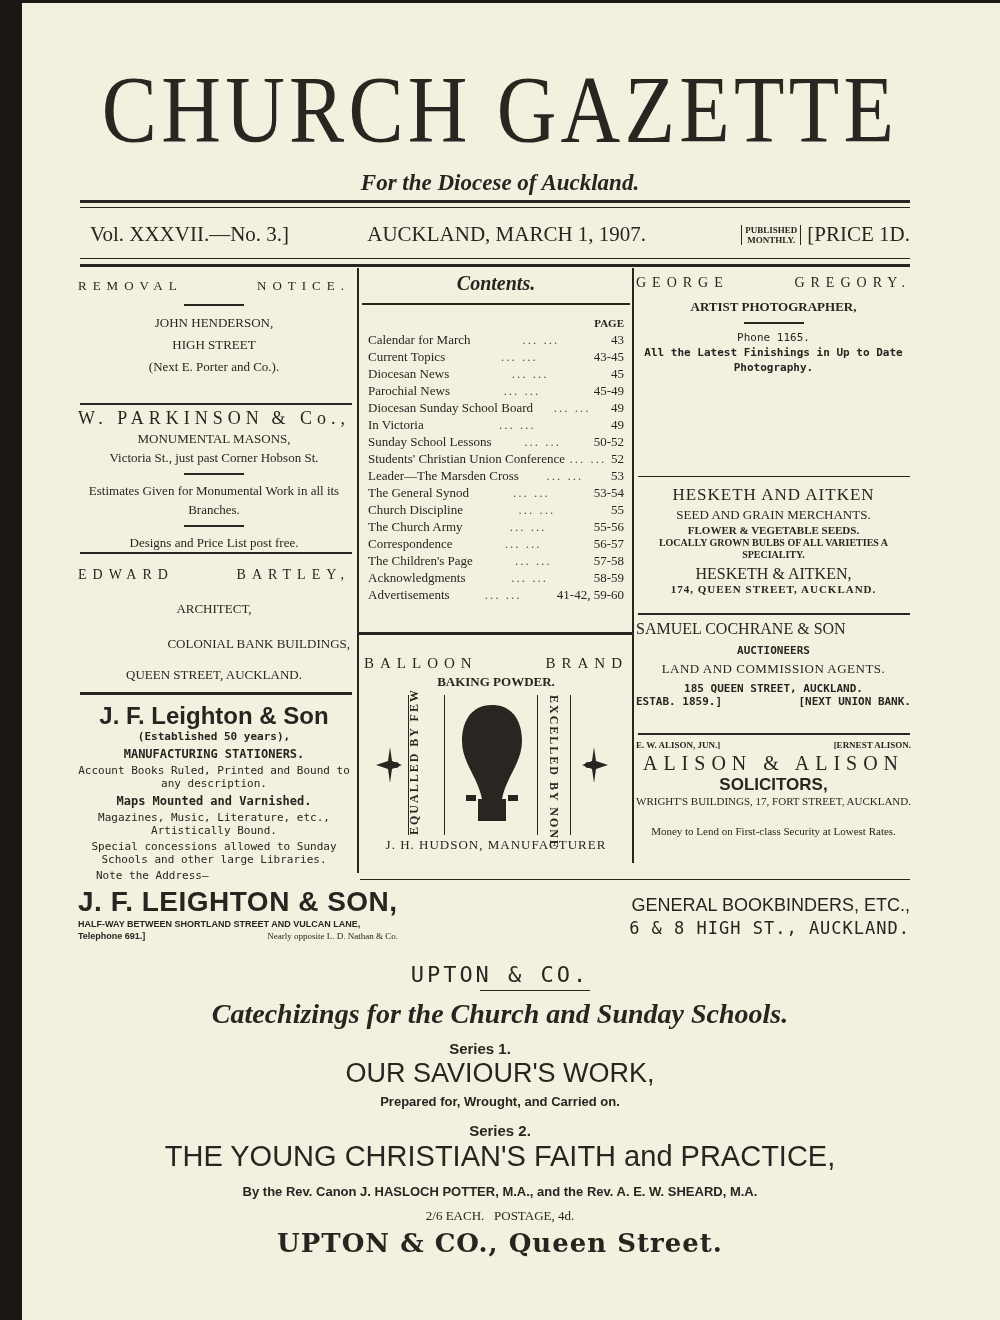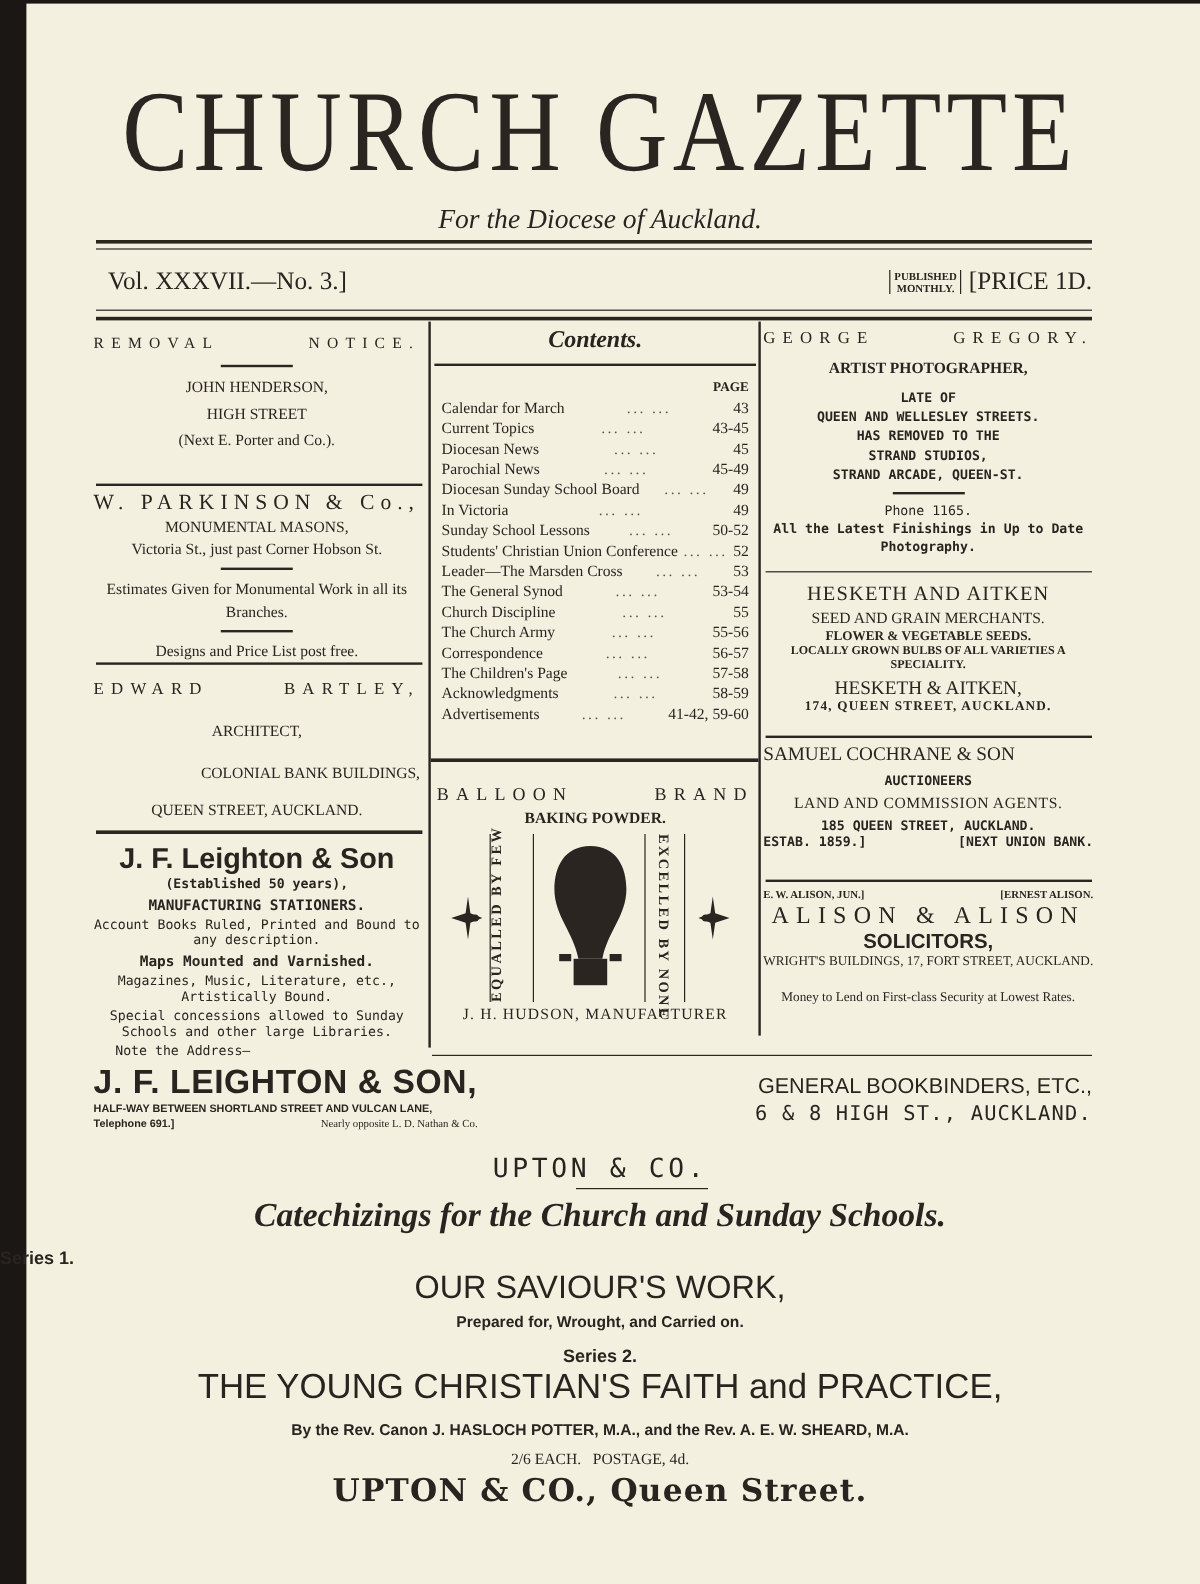--- a/index.html
+++ b/index.html
@@ -2,21 +2,21 @@
 <html><head>
 <meta charset="utf-8">
 <style>
   html, body { margin:0; padding:0; }
   body { width:1000px; height:1320px; background:#1a1714; position:relative; overflow:hidden;
          font-family:"Liberation Serif","DejaVu Serif",serif; color:#2a2420; }
   .paper { position:absolute; left:22px; top:3px; right:0; bottom:0; background:#f3f0e0; }
   .abs { position:absolute; }
   .masthead { left:0; top:62px; width:1000px; text-align:center; font-family:"Liberation Serif",serif;
               font-size:96px; letter-spacing:5px; transform:scaleX(0.86); transform-origin:500px 0; line-height:1; color:#2b2522;}
-  .subtitle { left:0; top:170px; width:1000px; text-align:center; font-size:23px; font-style:italic; font-weight:normal; font-family:"Liberation Serif",serif; }
+  .subtitle { left:0; top:170px; width:1000px; text-align:center; font-size:23px; font-style:italic; font-weight:bold; font-family:"Liberation Serif",serif; }
   .hr { position:absolute; background:#2b2522; }
   .issue { top:222px; left:90px; width:820px; font-size:21px; display:flex; justify-content:space-between; align-items:center; }
   .pub { font-size:9px; font-weight:bold; line-height:10px; text-align:center; border-left:1px solid #2b2522; border-right:1px solid #2b2522; padding:0 3px; }
   .col { position:absolute; text-align:center; }
   .col1 { left:78px; width:272px; }
   .col2 { left:362px; width:268px; }
   .col3 { left:636px; width:275px; }
   .vline { position:absolute; width:1.5px; background:#2b2522; }
   .caps-spaced { letter-spacing:6px; font-size:13px; }
   .sm { font-size:13px; line-height:19px; }
@@ -36,20 +36,21 @@
 <div class="paper"></div>
 
 <div class="abs masthead">CHURCH GAZETTE</div>
 <div class="abs subtitle">For the Diocese of Auckland.</div>
 
 <div class="hr" style="left:80px;top:200px;width:830px;height:3px;"></div>
 <div class="hr" style="left:80px;top:207px;width:830px;height:1px;"></div>
 
 <div class="abs issue">
   <span>Vol. XXXVII.—No. 3.]</span>
+  <span>AUCKLAND, MARCH 1, 1907.</span>
   <span style="display:flex;align-items:center;gap:6px;padding-left:17px;">
     <span class="pub">
       <span>PUBLISHED</span><br>
       <span>MONTHLY.</span>
     </span>
     <span>[PRICE 1D.</span>
   </span>
 </div>
 
 <div class="hr" style="left:80px;top:258px;width:830px;height:1px;"></div>
@@ -227,27 +228,20 @@
   </div>
   <div class="sm" style="letter-spacing:1px;">J. H. HUDSON, MANUFACTURER</div>
 </div>
 
 <div class="col col3" style="top:275px;">
   <div class="hd">
     <span class="caps-spaced" style="font-size:14px;">GEORGE</span>
     <span class="caps-spaced" style="font-size:14px;">GREGORY.</span>
   </div>
   <div class="sm bold" style="margin-top:6px;">ARTIST PHOTOGRAPHER,</div>
-  <div class="mono bold xs" style="margin-top:8px;line-height:16px;">
-    <div>LATE OF</div>
-    <div>QUEEN AND WELLESLEY STREETS.</div>
-    <div>HAS REMOVED TO THE</div>
-    <div>STRAND STUDIOS,</div>
-    <div>STRAND ARCADE, QUEEN-ST.</div>
-  </div>
   <div class="short-rule"></div>
   <div class="mono xs" style="line-height:15px;">
     <div>Phone 1165.</div>
     <div class="bold">All the Latest Finishings in Up to Date Photography.</div>
   </div>
 </div>
 <div class="sep" style="left:638px;top:476px;width:272px;height:1px;"></div>
 
 <div class="col col3" style="top:485px;">
   <div style="font-size:17px;letter-spacing:1px;">HESKETH AND AITKEN</div>
@@ -292,20 +286,20 @@
   <div style="display:flex;justify-content:space-between;">
     <span class="sans bold">Telephone 691.]</span>
     <span>Nearly opposite L. D. Nathan &amp; Co.</span>
   </div>
 </div>
 <div class="abs mono" style="left:410px;top:918px;width:500px;text-align:right;font-size:17px;letter-spacing:1px;">6 &amp; 8 HIGH ST., AUCKLAND.</div>
 
 <div class="abs mono" style="left:0;top:962px;width:1000px;text-align:center;font-size:22px;letter-spacing:3px;">UPTON &amp; CO.</div>
 <div class="hr" style="left:480px;top:990px;width:110px;height:1px;"></div>
 <div class="abs" style="left:0;top:998px;width:1000px;text-align:center;font-size:28px;font-style:italic;font-weight:bold;">Catechizings for the Church and Sunday Schools.</div>
-<div class="abs sans bold" style="left:0;top:1040px;width:960px;font-size:15px;">Series 1.</div>
+<div class="abs sans bold" style="left:0;top:1040px;width:960px;text-align:center;font-size:15px;">Series 1.</div>
 <div class="abs sans" style="left:0;top:1058px;width:1000px;text-align:center;font-size:27px;">OUR SAVIOUR'S WORK,</div>
 <div class="abs sans bold" style="left:0;top:1094px;width:1000px;text-align:center;font-size:13px;">Prepared for, Wrought, and Carried on.</div>
 <div class="abs sans bold" style="left:0;top:1122px;width:1000px;text-align:center;font-size:15px;">Series 2.</div>
 <div class="abs sans" style="left:0;top:1140px;width:1000px;text-align:center;font-size:29px;">THE YOUNG CHRISTIAN'S FAITH and PRACTICE,</div>
 <div class="abs sans bold" style="left:0;top:1184px;width:1000px;text-align:center;font-size:13px;">By the Rev. Canon J. HASLOCH POTTER, M.A., and the Rev. A. E. W. SHEARD, M.A.</div>
 <div class="abs" style="left:0;top:1208px;width:1000px;text-align:center;font-size:13px;white-space:pre;">2/6 EACH.   POSTAGE, 4d.</div>
 <div class="abs bold" style="left:0;top:1228px;width:1000px;text-align:center;font-size:26px;font-family:'DejaVu Serif',serif;letter-spacing:1px;">UPTON &amp; CO., Queen Street.</div>
 
 </body></html>

